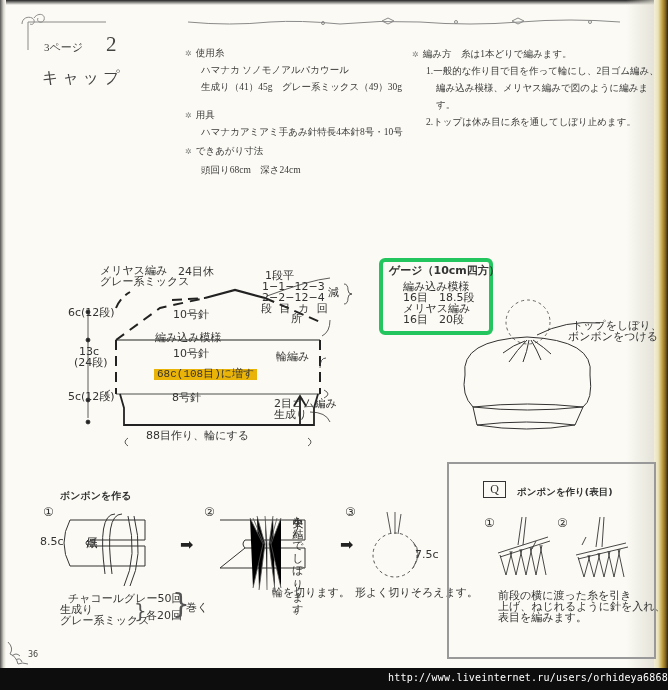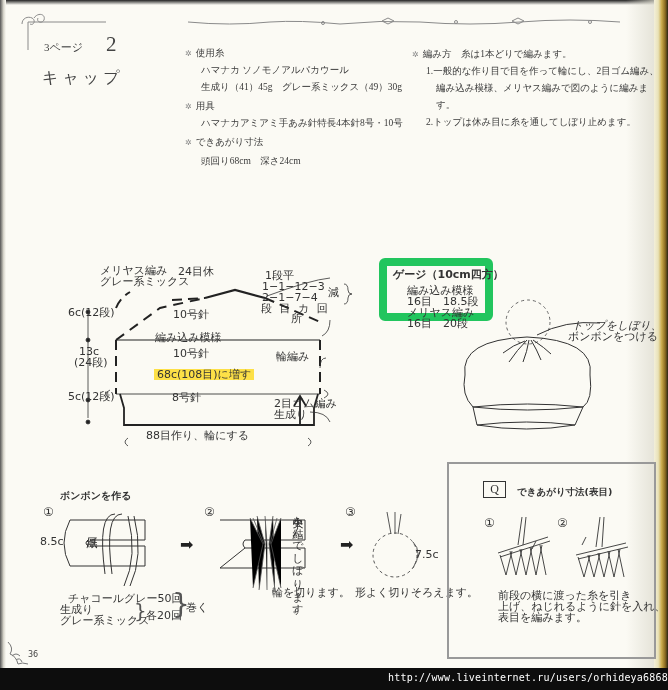--- a/index.html
+++ b/index.html
@@ -9,21 +9,21 @@
   .left-edge{position:absolute;left:0;top:0;width:6px;height:668px;background:linear-gradient(90deg,#555,#d8d6cc 60%,#fbfaf4);}
   .right-spine{position:absolute;right:0;top:0;width:14px;height:668px;background:linear-gradient(90deg,#f3efd9,#e9e2b8 30%,#c9a94a 55%,#8a6a20 80%,#2a2414);}
   .right-shade{position:absolute;right:14px;top:0;width:28px;height:668px;background:linear-gradient(90deg,rgba(251,250,244,0),rgba(220,218,205,0.7));}
   .bottom-bar{position:absolute;left:0;top:668px;width:668px;height:22px;background:#0d0d0d;}
   .abs{position:absolute;}
   .serif{font-family:Liberation Serif, serif;}
   .txt{font-size:9.5px;line-height:17px;color:#3a3a3a;white-space:nowrap;}
   .small{font-size:11px;line-height:11px;color:#333;white-space:nowrap;}
   .bold{font-weight:bold;}
   .mark{color:#888;font-size:8px;margin-right:4px;}
-  .gauge{position:absolute;left:379px;top:258px;width:114px;height:63px;border:8px solid #22c55e;border-radius:6px;box-sizing:border-box;}
+  .gauge{position:absolute;left:379px;top:258px;width:114px;height:77px;border:4px solid #22c55e;border-radius:6px;box-sizing:border-box;}
   .nejiri{position:absolute;left:447px;top:462px;width:209px;height:197px;border:2px solid #999;box-sizing:border-box;border-style:solid;}
   .qbox{position:absolute;left:483px;top:481px;width:23px;height:17px;border:1.5px solid #333;box-sizing:border-box;}
   .url{position:absolute;left:388px;top:672px;font-family:"DejaVu Sans Mono","Liberation Mono",monospace;font-size:10px;color:#fff;white-space:nowrap;letter-spacing:0.2px;}
 </style>
 </head>
 <body>
 
 <div class="page">
   <div class="top-shadow"></div>
   <div class="left-edge"></div>
@@ -43,21 +43,21 @@
   </svg>
 
   <div class="abs serif" style="left:44px;top:40px;font-size:11px;color:#444;">3ページ</div>
   <div class="abs serif" style="left:106px;top:32px;font-size:21px;color:#444;">2</div>
   <div class="abs serif" style="left:42px;top:68px;font-size:16px;letter-spacing:4px;color:#444;">キャップ</div>
 
   <div class="abs serif txt" style="left:185px;top:45px;">
     <div><span class="mark">✲</span><span>使用糸</span></div>
     <div style="padding-left:16px">ハマナカ ソノモノアルパカウール</div>
     <div style="padding-left:16px">生成り（41）45g　グレー系ミックス（49）30g</div>
-    <div style="margin-top:2px"><span class="mark">✲</span><span>用具</span></div>
+    <div style="margin-top:11px"><span class="mark">✲</span><span>用具</span></div>
     <div style="padding-left:16px">ハマナカアミアミ手あみ針特長4本針8号・10号</div>
     <div style="margin-top:2px"><span class="mark">✲</span><span>できあがり寸法</span></div>
     <div style="padding-left:16px;margin-top:2px">頭回り68cm　深さ24cm</div>
   </div>
 
   <div class="abs serif txt" style="left:412px;top:46px;">
     <div><span class="mark">✲</span><span>編み方　糸は1本どりで編みます。</span></div>
     <div style="padding-left:14px">1.一般的な作り目で目を作って輪にし、2目ゴム編み、</div>
     <div style="padding-left:24px">編み込み模様、メリヤス編みで図のように編みま</div>
     <div style="padding-left:24px">す。</div>
@@ -91,33 +91,33 @@
       <path d="M266 88 q-6 0 -6 10"></path>
       <path d="M250 142 q16 0 20 10"></path>
       <path d="M284 14 q4 0 4 6 q0 4 4 4 q-4 0 -4 4 q0 6 -4 6"></path>
     </g>
   </svg>
   <div class="abs small" style="left:100px;top:265px;">メリヤス編み</div>
   <div class="abs small" style="left:100px;top:276px;">グレー系ミックス</div>
   <div class="abs small" style="left:178px;top:266px;">24目休</div>
   <div class="abs small" style="left:265px;top:270px;">1段平</div>
   <div class="abs small" style="left:262px;top:281px;">1−1−12−3</div>
-  <div class="abs small" style="left:262px;top:292px;">2−1−7−4</div>
+  <div class="abs small" style="left:262px;top:292px;">2−2−12−4</div>
   <div class="abs small" style="left:261px;top:303px;letter-spacing:2px;">段 目 カ 回</div>
   <div class="abs small" style="left:291px;top:313px;">所</div>
   <div class="abs small" style="left:328px;top:287px;">減</div>
   <div class="abs small" style="left:68px;top:307px;">6c(12段)</div>
   <div class="abs small" style="left:79px;top:346px;">13c</div>
   <div class="abs small" style="left:74px;top:357px;">(24段)</div>
   <div class="abs small" style="left:68px;top:391px;">5c(12段)</div>
   <div class="abs small" style="left:173px;top:309px;">10号針</div>
   <div class="abs small" style="left:155px;top:332px;">編み込み模様</div>
   <div class="abs small" style="left:173px;top:348px;">10号針</div>
   <div class="abs small" style="left:276px;top:351px;">輪編み</div>
-  <div class="abs small" style="left:154px;top:369px;background:#fde047;padding:0 3px;">68c(108目)に増す</div>
+  <div class="abs small" style="left:154px;top:369px;background:#eab308;padding:0 3px;font-family:Liberation Mono, monospace;">68c(108目)に増す</div>
   <div class="abs small" style="left:172px;top:392px;">8号針</div>
   <div class="abs small" style="left:274px;top:398px;">2目ゴム編み</div>
   <div class="abs small" style="left:274px;top:409px;">生成り</div>
   <div class="abs small" style="left:146px;top:430px;">88目作り、輪にする</div>
 
   <div class="gauge">
     <div class="small bold" style="position:absolute;left:6px;top:3px;">ゲージ（10cm四方）</div>
     <div class="small" style="position:absolute;left:20px;top:19px;">編み込み模様</div>
     <div class="small" style="position:absolute;left:20px;top:30px;">16目　18.5段</div>
     <div class="small" style="position:absolute;left:20px;top:41px;">メリヤス編み</div>
@@ -128,21 +128,21 @@
     <g fill="none" stroke="#333" stroke-width="1">
       <circle cx="73" cy="27" r="22" stroke-dasharray="3 3" stroke="#666"></circle>
       <path d="M10 80 Q 5 45 72 42 Q 140 45 135 80 Q 138 105 128 112 Q 72 118 18 112 Q 6 100 10 80 Z"></path>
       <path d="M18 112 Q 72 106 128 112"></path>
       <path d="M18 112 L 22 130 Q 72 138 120 130 L 128 112"></path>
       <path d="M22 130 Q 72 124 120 130"></path>
       <path d="M72 45 q-10 10 -18 22 M74 45 q-2 12 -6 22 M76 45 q6 10 10 20 M78 45 q12 8 18 14 M70 46 q-12 4 -22 12"></path>
       <path d="M82 40 Q 110 25 145 28"></path>
     </g>
   </svg>
-  <div class="abs small" style="left:572px;top:320px;font-style:italic;">トップをしぼり、</div>
+  <div class="abs small" style="left:572px;top:320px;">トップをしぼり、</div>
   <div class="abs small" style="left:568px;top:331px;">ボンボンをつける</div>
 
   <div class="abs small bold" style="left:60px;top:490px;font-size:10px;">ボンボンを作る</div>
   <div class="abs" style="left:43px;top:505px;font-size:12px;">①</div>
   <svg class="abs" style="left:60px;top:510px" width="120" height="80">
     <g fill="none" stroke="#333" stroke-width="1">
       <path d="M10 10 L 85 10 L 85 30 L 30 30 M30 36 L 85 36 L 85 56 L 10 56"></path>
       <path d="M10 10 q-12 23 0 46"></path>
       <path d="M55 4 q-18 0 -10 60 M62 4 q-18 0 -10 60 M68 6 q10 40 -4 70 M74 6 q10 40 -4 70"></path>
       <path d="M28 30 q-4 3 0 6"></path>
@@ -182,21 +182,21 @@
   <div class="abs small" style="left:60px;top:615px;">グレー系ミックス</div>
   <div class="abs" style="left:134px;top:600px;font-size:20px;line-height:22px;color:#555;">}</div>
   <div class="abs small" style="left:146px;top:610px;">各20回</div>
   <div class="abs" style="left:172px;top:590px;font-size:28px;line-height:30px;color:#555;">}</div>
   <div class="abs small" style="left:186px;top:602px;">巻く</div>
 
   <div class="nejiri"></div>
   <div class="qbox">
     <div class="serif" style="text-align:center;font-size:12px;line-height:14px;">Q</div>
   </div>
-  <div class="abs small bold" style="left:517px;top:486px;font-size:9.5px;">できあがり寸法(表目)</div>
+  <div class="abs small bold" style="left:517px;top:486px;font-size:9.5px;">ポンポンを作り(表目)</div>
   <div class="abs" style="left:484px;top:516px;font-size:12px;">①</div>
   <div class="abs" style="left:557px;top:516px;font-size:12px;">②</div>
   <svg class="abs" style="left:478px;top:515px" width="160" height="65">
     <g fill="none" stroke="#333" stroke-width="0.9">
       <path d="M20 38 L 70 22 M22 42 L 72 26"></path>
       <path d="M40 30 L 44 2 M45 30 L 48 2"></path>
       <path d="M22 40 l6 20 M32 36 l6 24 M42 34 l6 26 M52 32 l6 28 M62 30 l6 30 M28 60 l6 -24 M38 60 l6 -26 M48 60 l6 -28 M58 60 l6 -30"></path>
       <path d="M98 40 L 148 28 M100 44 L 150 32"></path>
       <path d="M118 32 L 122 2 M124 32 L 126 2"></path>
       <path d="M100 42 l6 20 M110 40 l6 22 M120 38 l6 24 M130 36 l6 26 M140 34 l6 28 M106 62 l6 -22 M116 62 l6 -24 M126 62 l6 -26 M136 62 l6 -28"></path>

